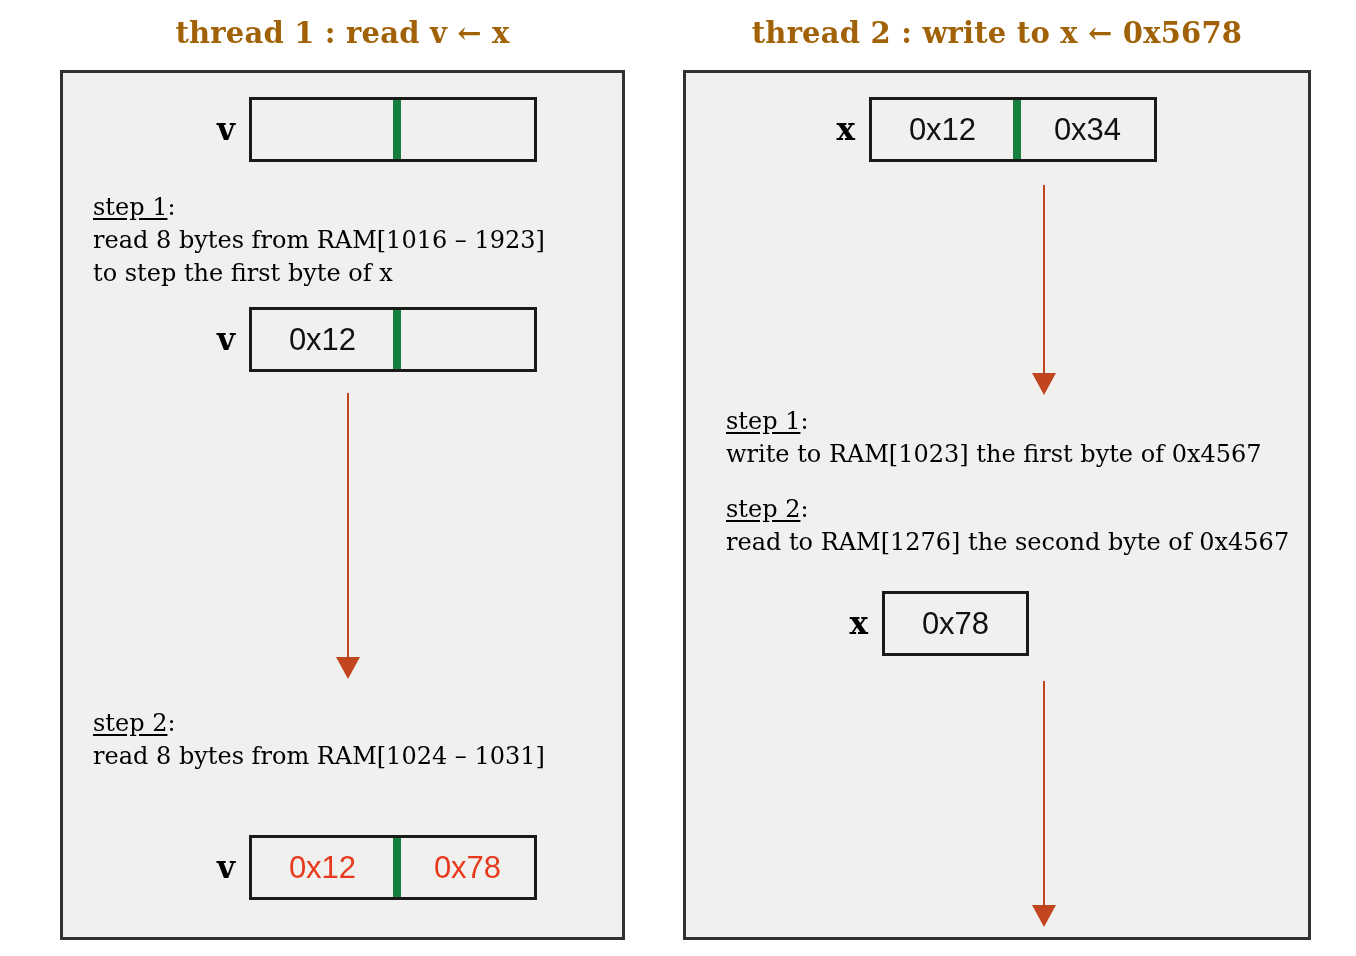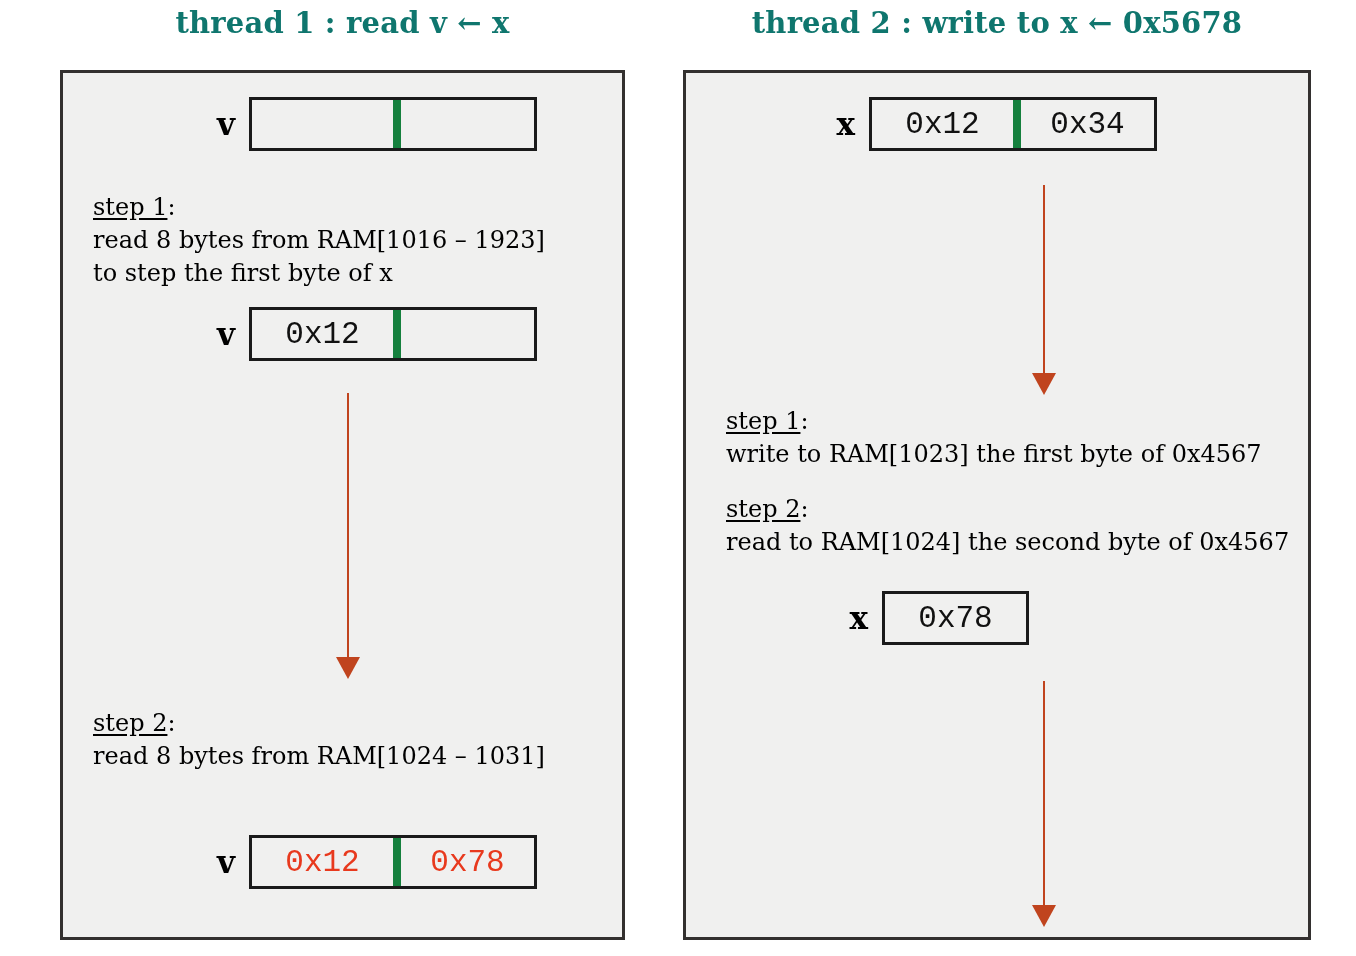--- a/index.html
+++ b/index.html
@@ -25,25 +25,25 @@
     background: #f0f0ef;
     border: 3px solid #33302f;
     box-sizing: border-box;
   }
   #panel-thread-1 { left: 60px;  top: 70px; width: 565px; height: 870px; }
   #panel-thread-2 { left: 683px; top: 70px; width: 628px; height: 870px; }
 
   
   .panel-title {
     position: absolute;
-    top: 6px;
+    top: 16px;
     font-family: "DejaVu Serif", serif;
     font-weight: bold;
     font-size: 29px;
-    color: #0f766e;
+    color: #a16207;
     letter-spacing: 0.2px;
     white-space: nowrap;
     text-align: center;
   }
   #title-thread-1 { left: 60px;  width: 565px; }
   #title-thread-2 { left: 683px; width: 628px; }
 
   
   .var-row {
     position: absolute;
@@ -61,26 +61,26 @@
     line-height: 1;
   }
   .byte-box {
     display: flex;
     border: 3px solid #1a1a1a;
     box-sizing: border-box;
     background: #f0f0ef;
   }
   .byte-cell {
     width: 141px;
-    height: 48px;
+    height: 59px;
     box-sizing: border-box;
     display: flex;
     align-items: center;
     justify-content: center;
-    font-family: Liberation Mono, monospace;
+    font-family: Liberation Sans, sans-serif;
     font-size: 31px;
     color: #111111;
     letter-spacing: 0px;
   }
   .byte-cell + .byte-cell { border-left: 8px solid #15803d; }
   .byte-cell.red { color: #e8391d; }
 
   
   .step-block {
     position: absolute;
@@ -190,21 +190,21 @@
       <div class="head" style="top:188px;"></div>
     </div>
 
     <div class="step-block" style="left:40px; top:332px;">
       <span class="step-head"><span class="step-word">step 1</span><span>:</span></span>
       <span class="step-line">write to RAM[1023] the first byte of 0x4567</span>
     </div>
 
     <div class="step-block" style="left:40px; top:420px;">
       <span class="step-head"><span class="step-word">step 2</span><span>:</span></span>
-      <span class="step-line">read to RAM[1024] the second byte of 0x4567</span>
+      <span class="step-line">read to RAM[1276] the second byte of 0x4567</span>
     </div>
 
     <div class="var-row" style="left:140px; top:518px;">
       <div class="var-label">x</div>
       <div class="byte-box">
         <div class="byte-cell">0x78</div>
       </div>
     </div>
 
     <div class="arrow" style="left:346px; top:608px; width:24px; height:248px;">

